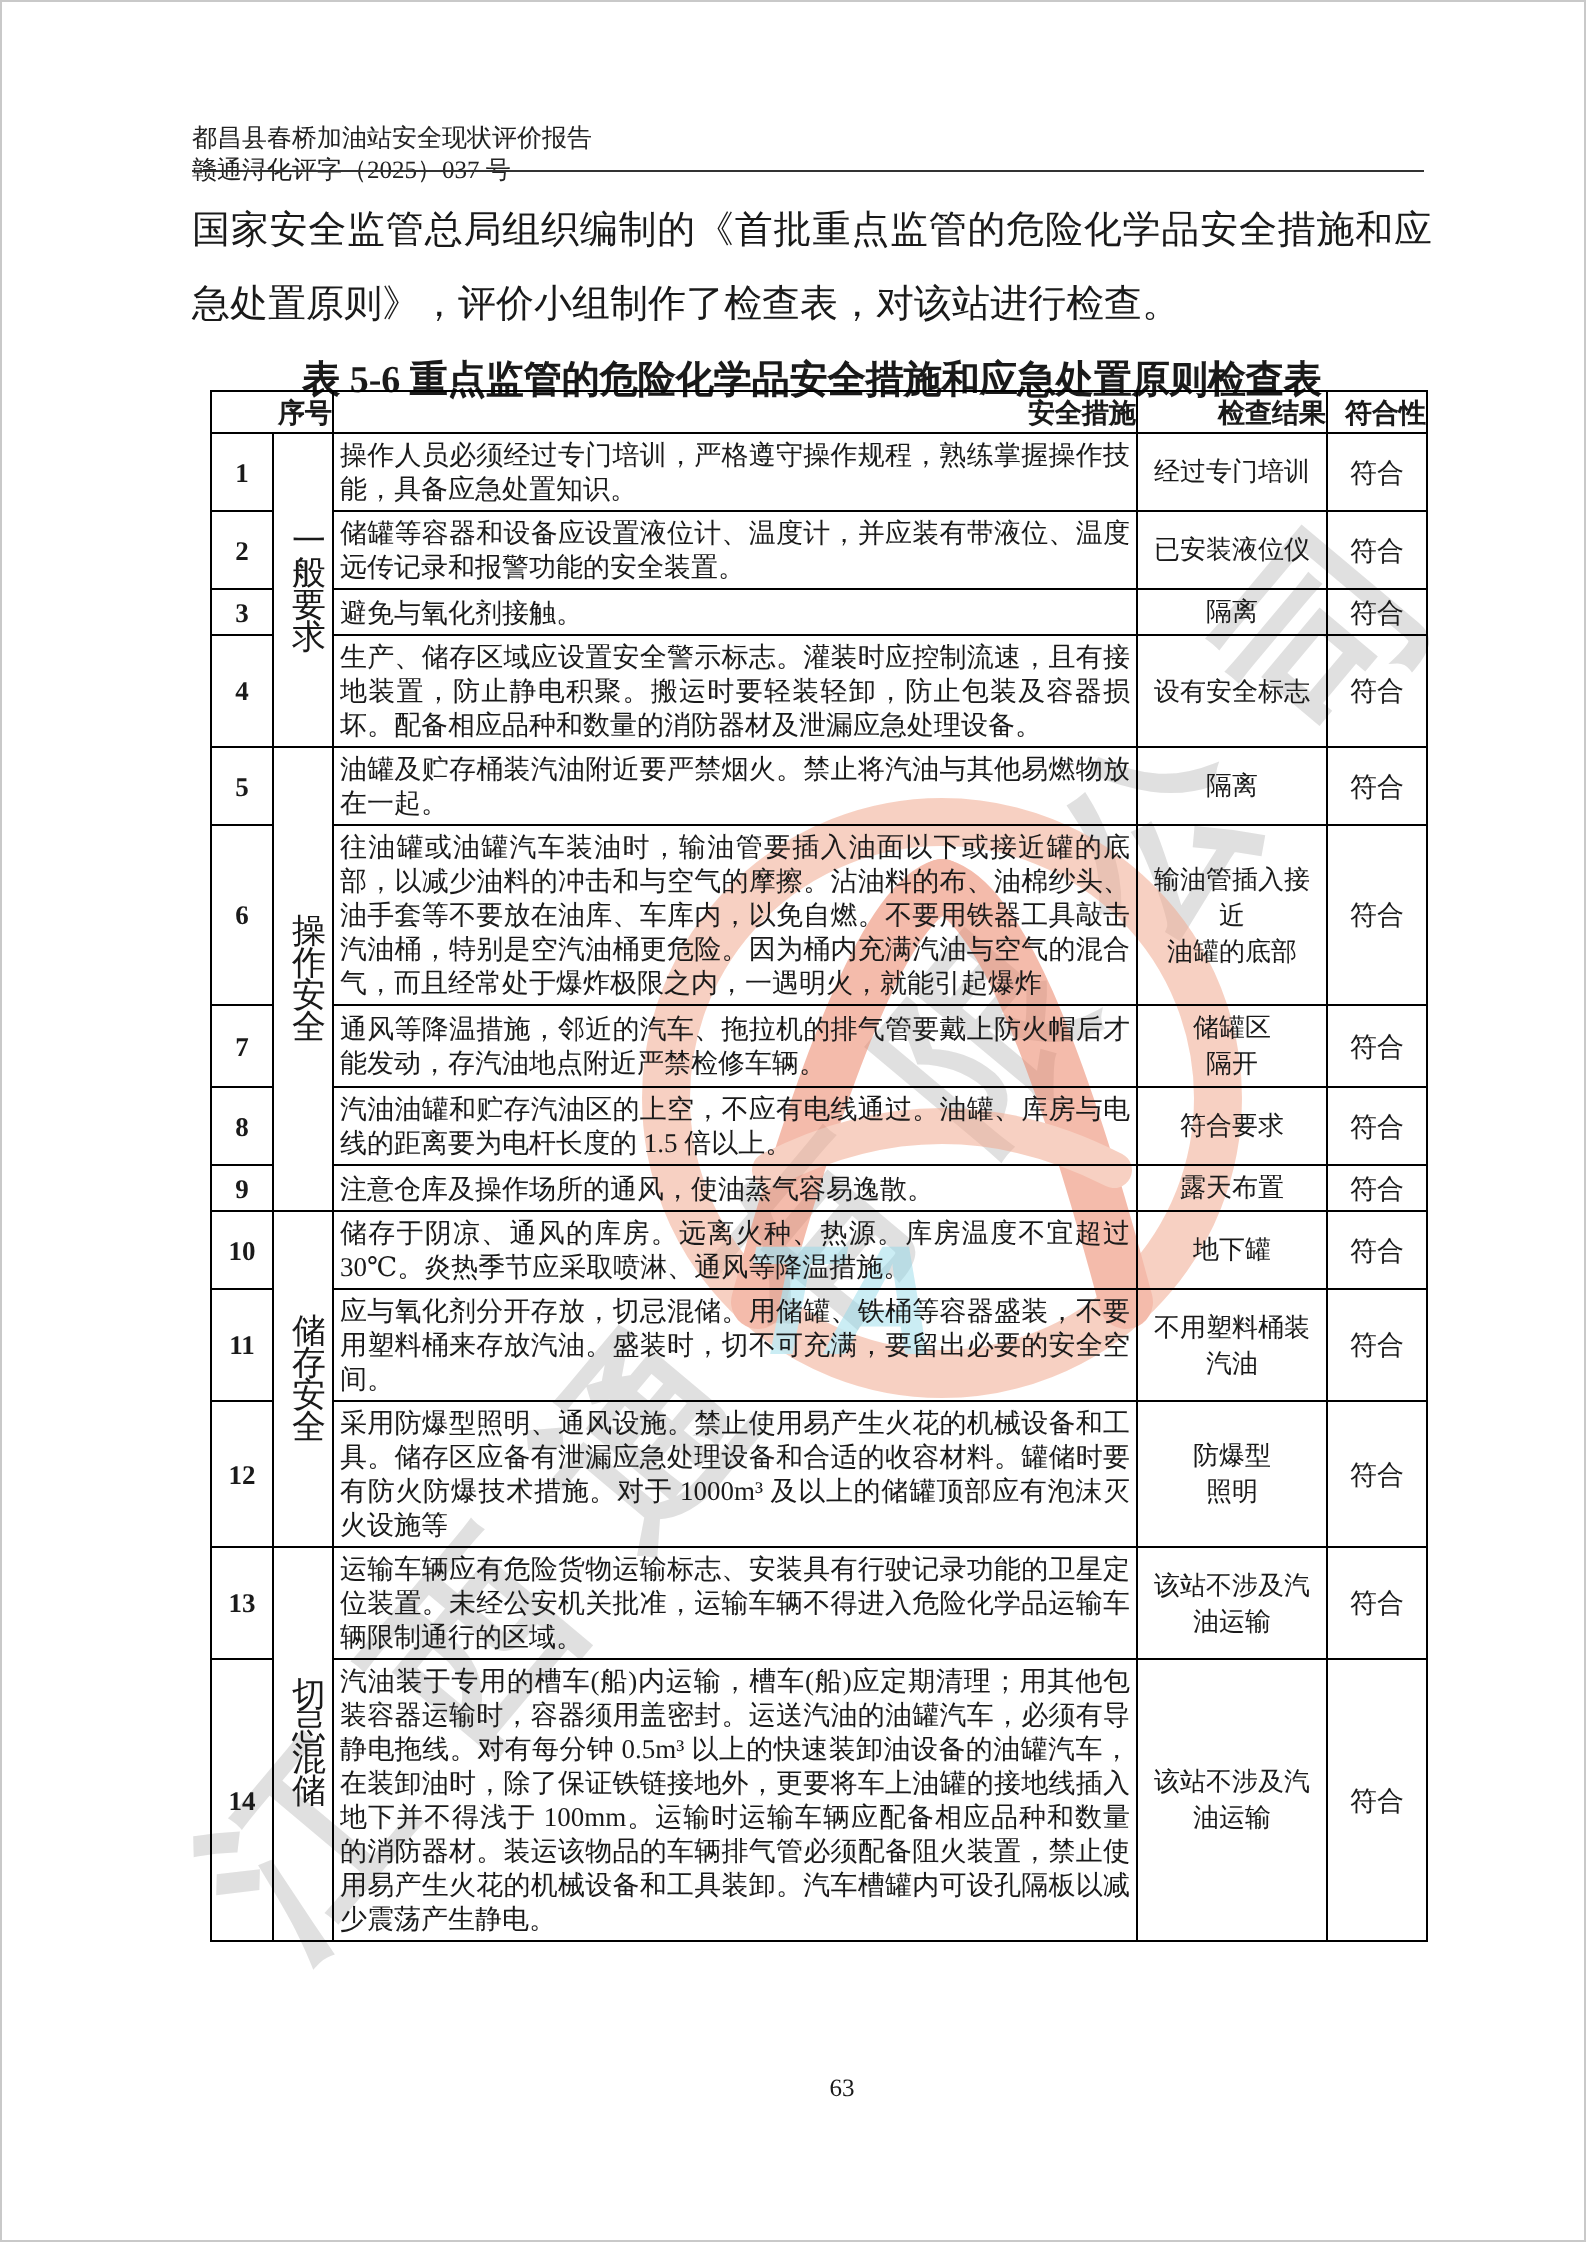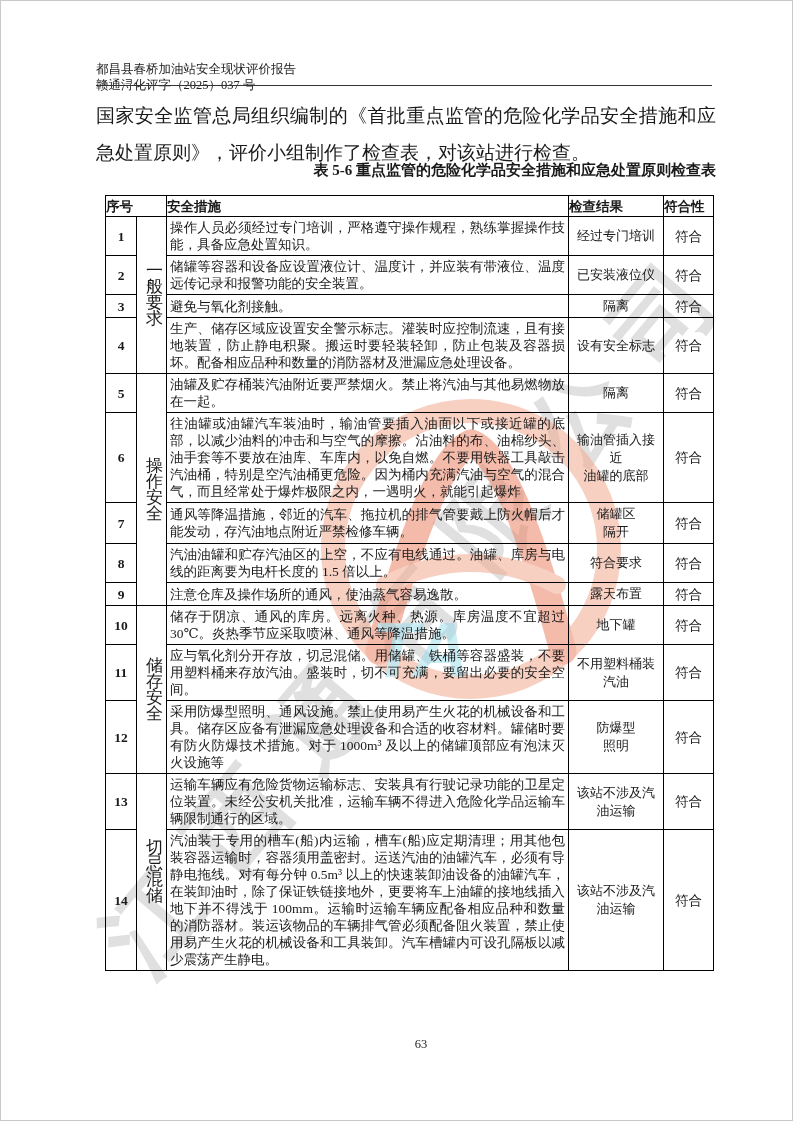--- a/index.html
+++ b/index.html
@@ -22,38 +22,38 @@
   }
   .head-rule{
     position:absolute;left:95px;right:80px;top:84px;
     border-top:1.2px solid #333;height:0;
   }
   .body-par{
     position:absolute;left:95px;top:96px;width:620px;
     font-size:19px;line-height:37px;text-align:justify;margin:0;
   }
   .table-title{
-    position:absolute;left:95px;width:620px;top:160px;
-    text-align:right;font-weight:bold;font-size:15px;
+    position:absolute;left:95px;width:620px;top:176px;
+    text-align:center;font-weight:bold;font-size:19px;
   }
   table.check{
     position:absolute;left:104px;top:194px;
     border-collapse:collapse;table-layout:fixed;
     width:608px;
     border:1.5px solid #000;
     font-size:13.5px;line-height:17px;
   }
   table.check th, table.check td{
     border:1px solid #000;
     padding:2px 3px;
     vertical-align:middle;
     box-sizing:border-box;
     overflow:hidden;
   }
-  table.check th{font-weight:bold;text-align:left;height:21px;padding:1px 0;}
+  table.check th{font-weight:bold;text-align:right;height:21px;padding:1px 0;}
   td.no{text-align:center;font-weight:bold;font-size:13.5px;}
   td.group{text-align:right;padding:0;font-size:17px;line-height:16px;}
   td.measure{text-align:justify;}
   td.result{text-align:center;white-space:pre-line;font-size:13px;line-height:18px;}
   td.ok{text-align:center;}
   .page-number{
     position:absolute;left:110px;width:620px;top:1036px;
     text-align:center;font-size:12.5px;
   }
   

